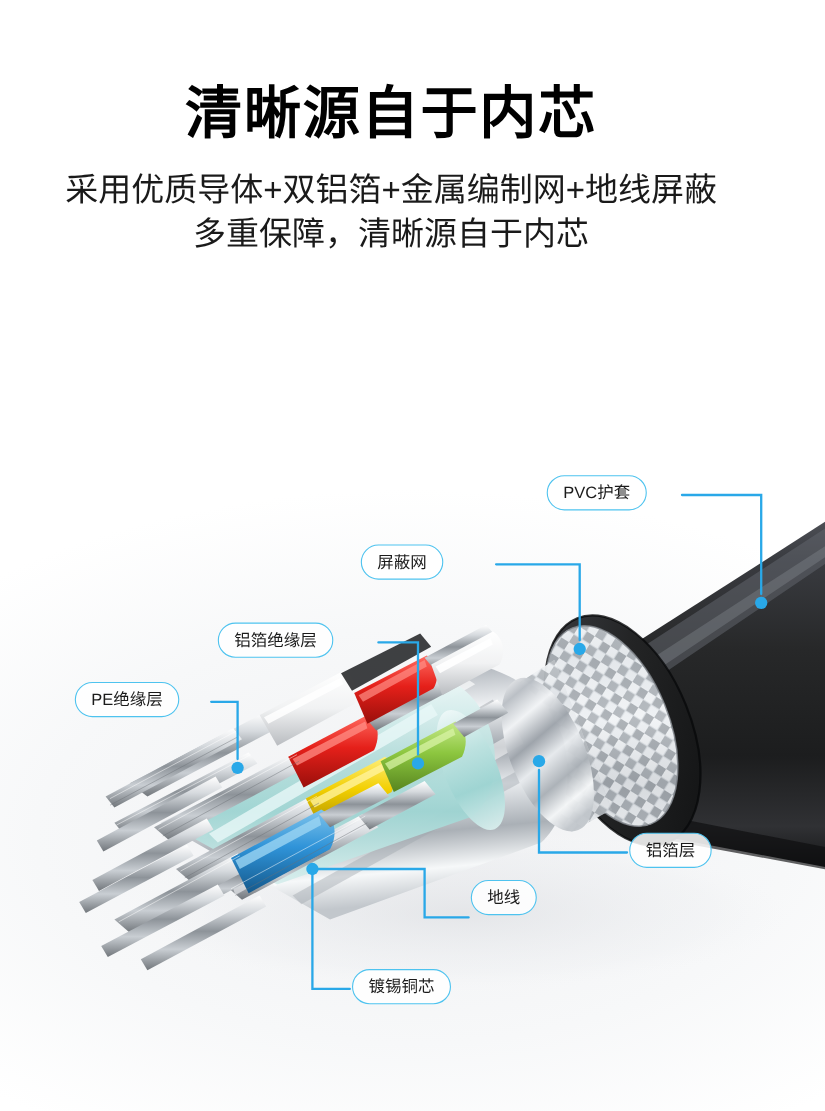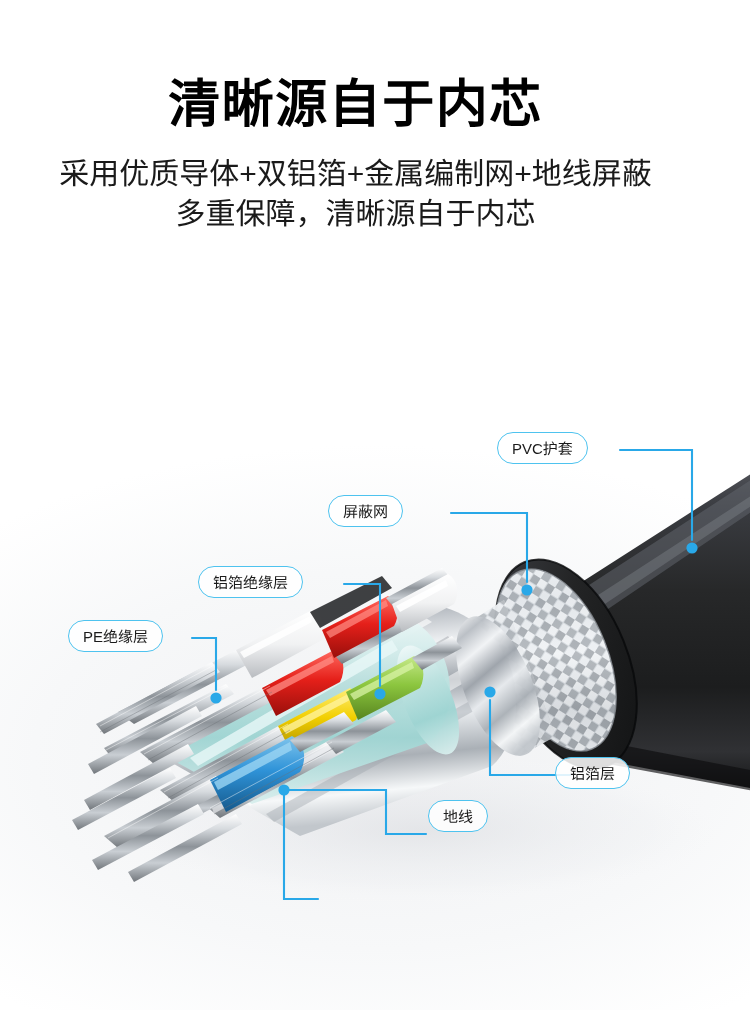--- a/index.html
+++ b/index.html
@@ -79,21 +79,21 @@
     font-size: 15px;
     line-height: 1;
     white-space: nowrap;
     font-family: "Liberation Sans", "DejaVu Sans", sans-serif;
   }
 
   .c-pvc      { left: 497px; top: 432px; }
   .c-braid    { left: 328px; top: 495px; }
   .c-foilins  { left: 198px; top: 566px; text-align: right; }
   .c-pe       { left: 68px;  top: 620px; }
-  .c-foil     { left: 555px; top: 757px; }
+  .c-foil     { left: 572px; top: 757px; }
   .c-ground   { left: 428px; top: 800px; }
   .c-tinned   { left: 320px; top: 881px; }
 
   
   .leaders {
     position: absolute;
     left: 0; top: 0;
     width: 750px; height: 1010px;
     z-index: 50;
     pointer-events: none;
@@ -404,14 +404,15 @@
   <div class="callout c-braid">屏蔽网</div>
 
   <div class="callout c-foilins">铝箔绝缘层</div>
 
   <div class="callout c-pe">PE绝缘层</div>
 
   <div class="callout c-foil">铝箔层</div>
 
   <div class="callout c-ground">地线</div>
 
+  <div class="callout c-tinned">镀锡铜芯</div>
 
 </div>
 
 </body></html>

